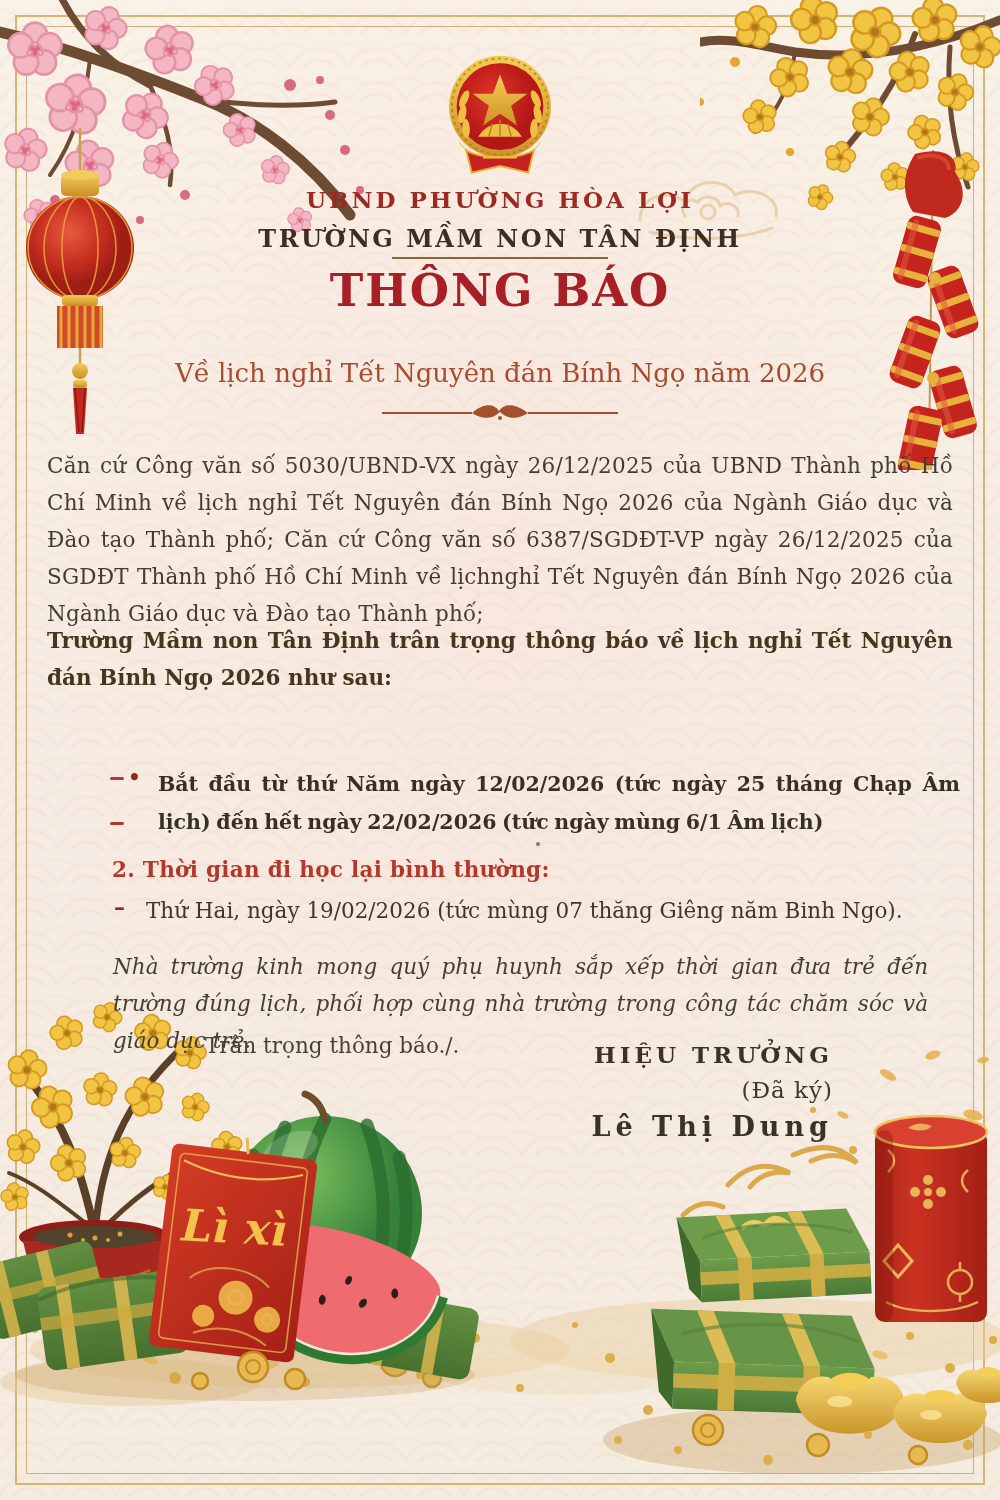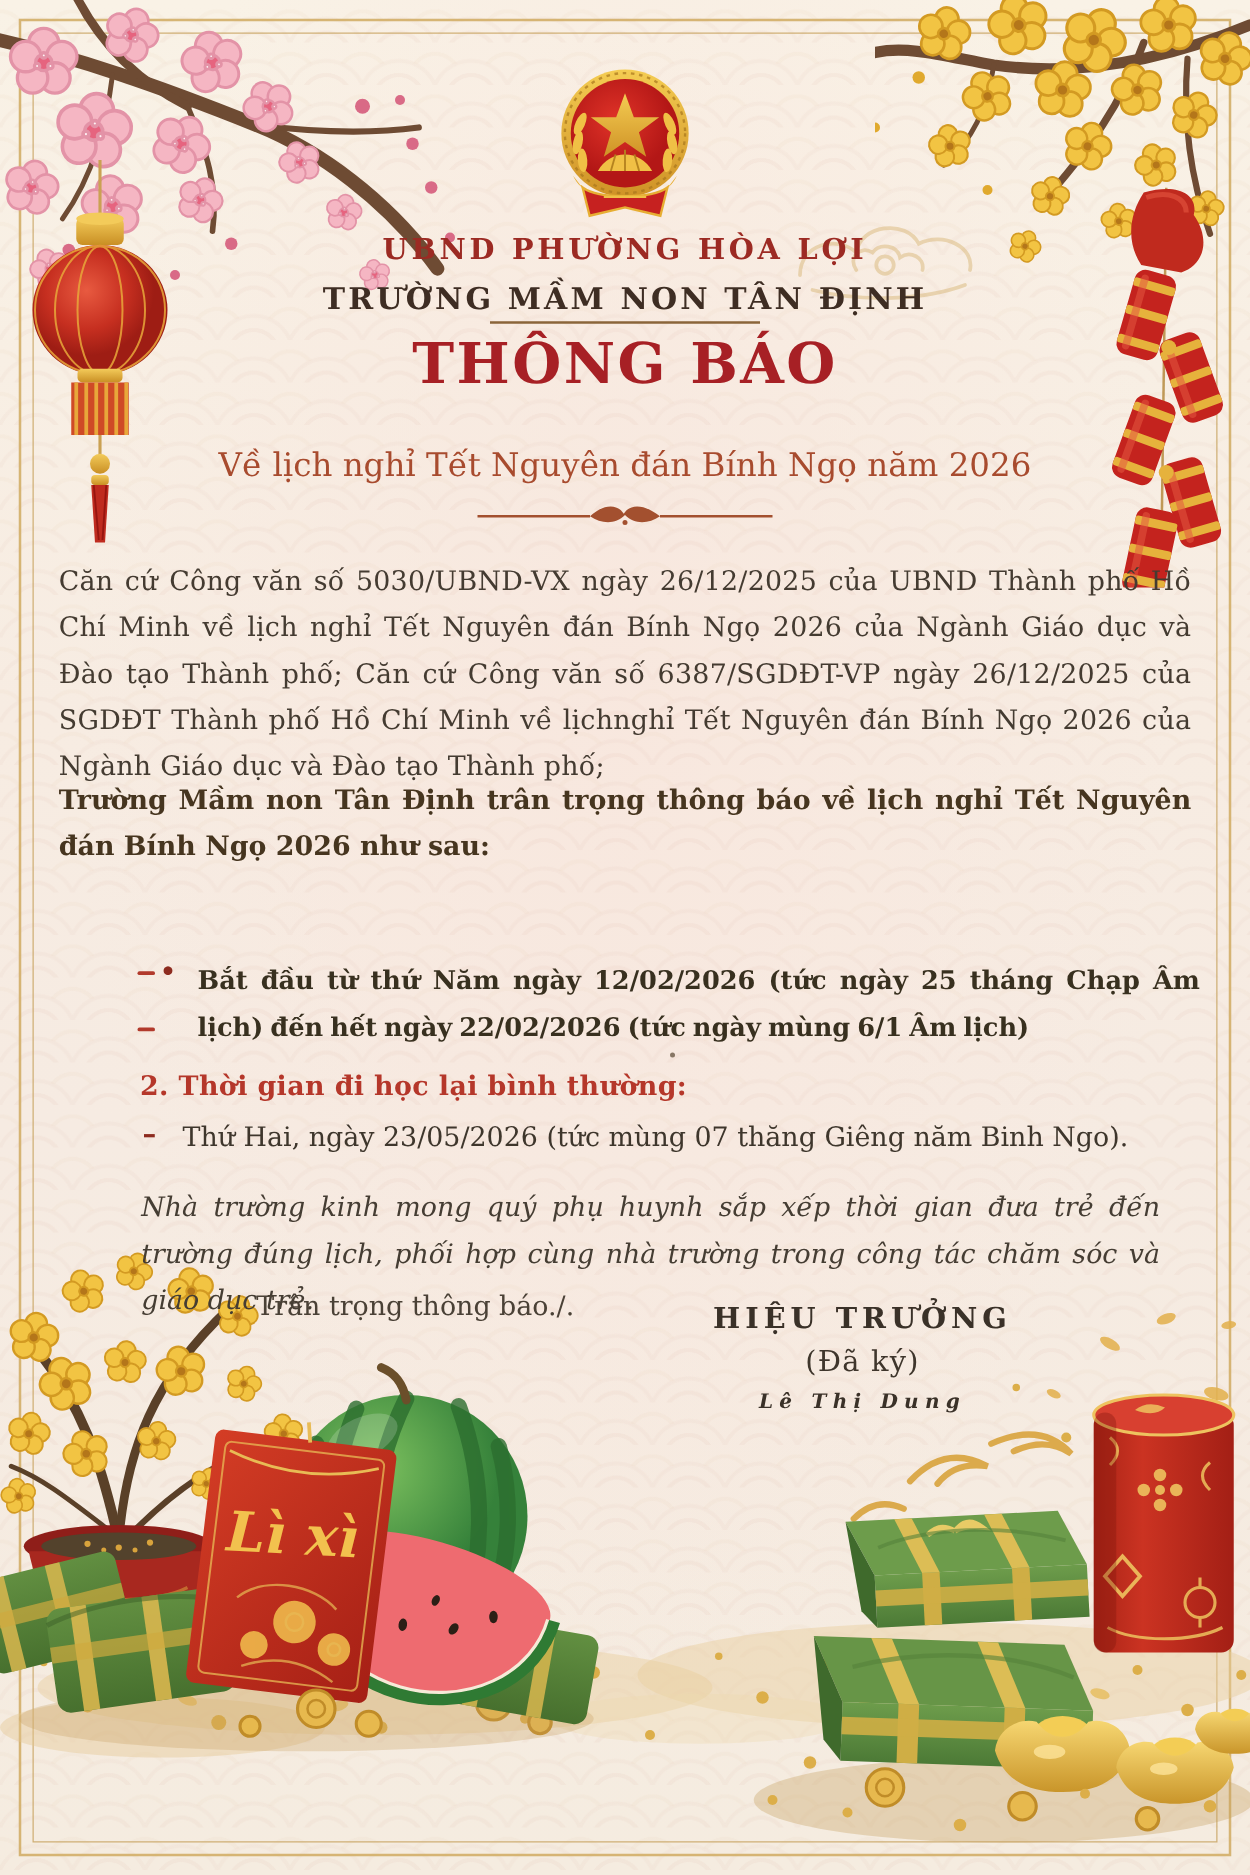--- a/index.html
+++ b/index.html
@@ -37,24 +37,24 @@
   .sec-head{font-size:21.5px;font-weight:bold;color:#b5372a;letter-spacing:.3px;}
   .h1{top:734px;left:113px;}
   .h2{top:857px;left:112px;}
   .b1{top:765px;left:158px;width:802px;font-size:20.5px;line-height:38px;font-weight:bold;color:#38301f;text-align:justify;word-spacing:-1.5px;}
   .b1marker{top:765px;left:128px;font-size:20px;color:#8d2b1f;font-weight:bold;}
   .b2{top:898px;left:146px;width:810px;font-size:21.5px;color:#3e362c;}
   .b2marker{top:894px;left:114px;font-size:22px;color:#8d2b1f;font-weight:bold;}
   .redline{background:#b23a2c;height:3px;width:14px;border-radius:2px;}
   .closing{top:948px;left:113px;width:815px;font-size:21.5px;line-height:37px;color:#453d33;text-align:justify;font-style:italic;}
   .signoff{top:1033px;left:205px;font-size:21.5px;color:#4a4136;}
-  .sig{top:1041px;left:560px;width:260px;text-align:center;}
+  .sig{top:1041px;left:573px;width:260px;text-align:right;}
   .sig-role{font-size:23px;font-weight:bold;letter-spacing:4px;color:#3a3128;}
   .sig-note{margin-top:9px;font-size:23px;color:#3f362c;letter-spacing:1px;}
-  .sig-name{margin-top:8px;font-size:16px;font-weight:bold;letter-spacing:5px;color:#3a3128;font-style:italic;}
+  .sig-name{margin-top:8px;font-size:27px;font-weight:bold;letter-spacing:5px;color:#3a3128;}
   .straydot{top:842px;left:536px;width:4px;height:4px;border-radius:50%;background:#6b5a46;opacity:.8;}
 </style>
 </head>
 <body>
 
 <div class="page">
 
   <div class="abs frame-outer"></div>
   <div class="abs frame-inner"></div>
 
@@ -551,21 +551,21 @@
   <div class="abs content para p2">Trường Mầm non Tân Định trân trọng thông báo về lịch nghỉ Tết Nguyên đán Bính Ngọ 2026 như sau:</div>
 
   <div class="abs content redline" style="top:777px;left:110px;"></div>
   <div class="abs content b1marker">•</div>
   <div class="abs content b1">Bắt đầu từ thứ Năm ngày 12/02/2026 (tức ngày 25 tháng Chạp Âm lịch) đến hết ngày 22/02/2026 (tức ngày mùng 6/1 Âm lịch)</div>
   <div class="abs content redline" style="top:822px;left:110px;"></div>
   <div class="abs content straydot"></div>
 
   <div class="abs content sec-head h2">2. Thời gian đi học lại bình thường:</div>
   <div class="abs content b2marker">–</div>
-  <div class="abs content b2">Thứ Hai, ngày 23/05/2026 (tức mùng 07 thăng Giêng năm Binh Ngo).</div>
+  <div class="abs content b2">Thứ Hai, ngày 19/02/2026 (tức mùng 07 thăng Giêng năm Binh Ngo).</div>
 
   <div class="abs content closing">Nhà trường kinh mong quý phụ huynh sắp xếp thời gian đưa trẻ đến trường đúng lịch, phối hợp cùng nhà trường trong công tác chăm sóc và giáo dục trẻ.</div>
   <div class="abs content signoff">Trân trọng thông báo./.</div>
 
   <div class="abs content sig">
     <div class="sig-role">HIỆU TRƯỞNG</div>
     <div class="sig-note">(Đã ký)</div>
     <div class="sig-name">Lê Thị Dung</div>
   </div>
 

